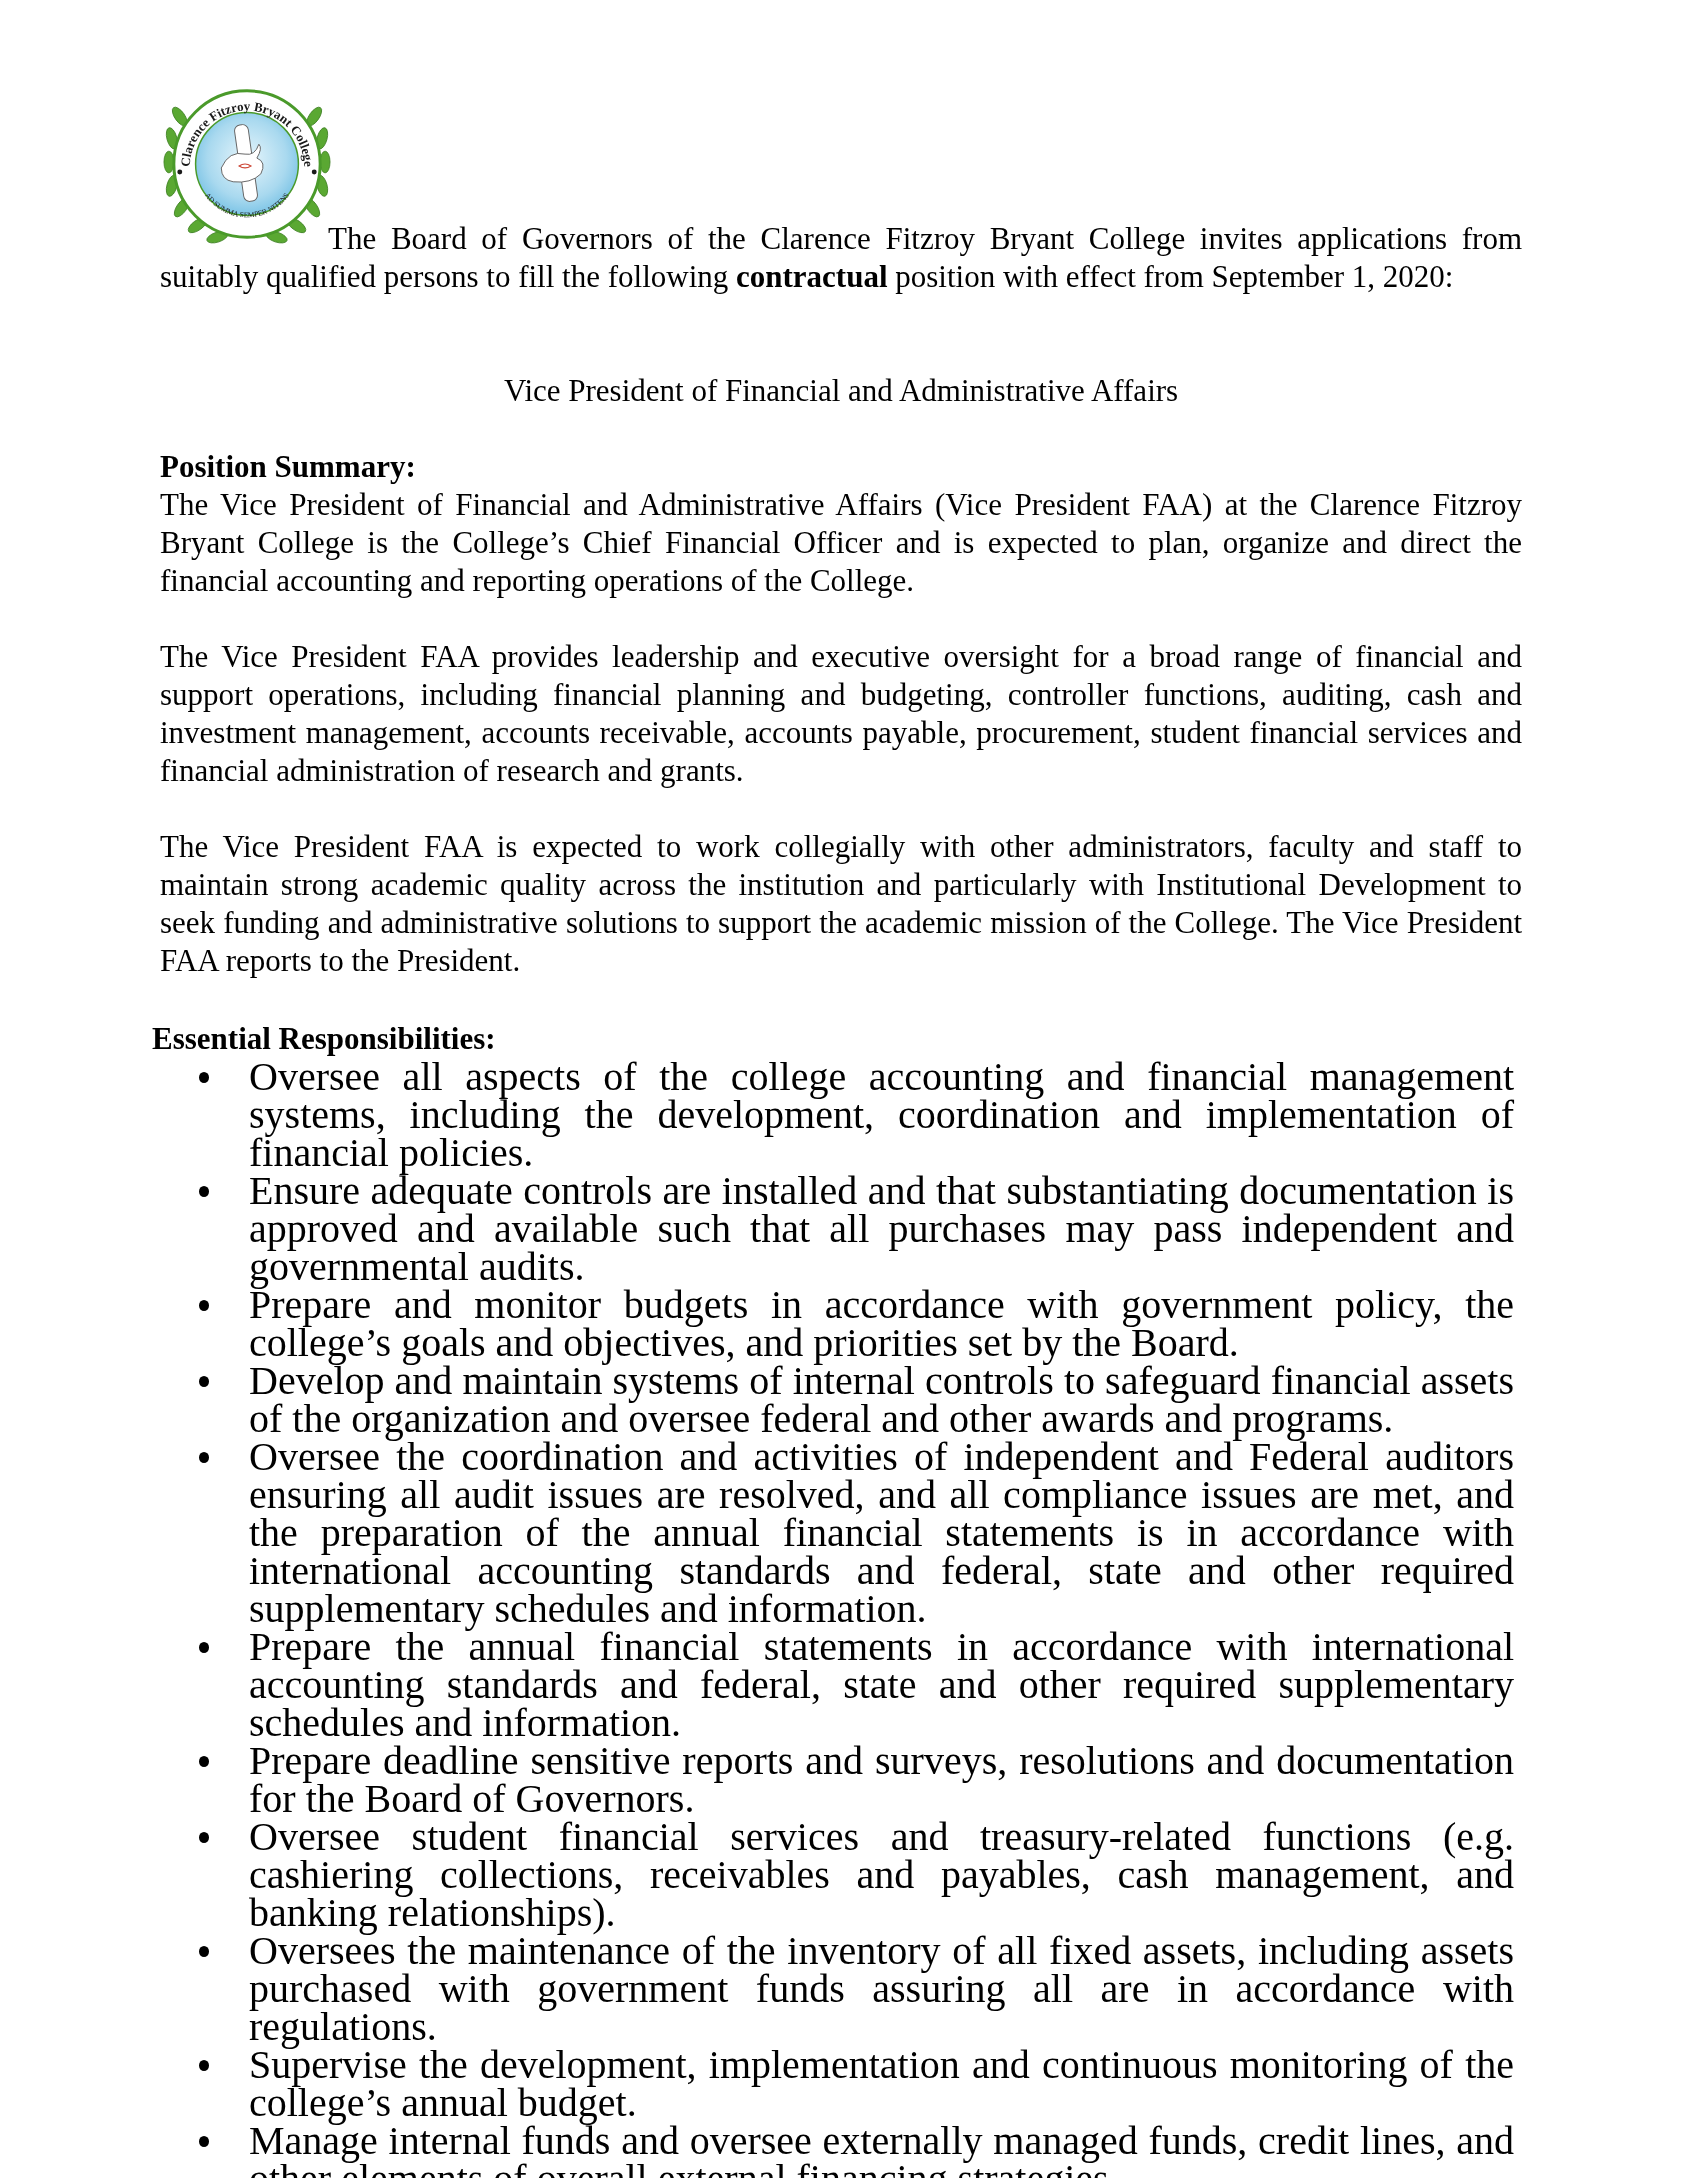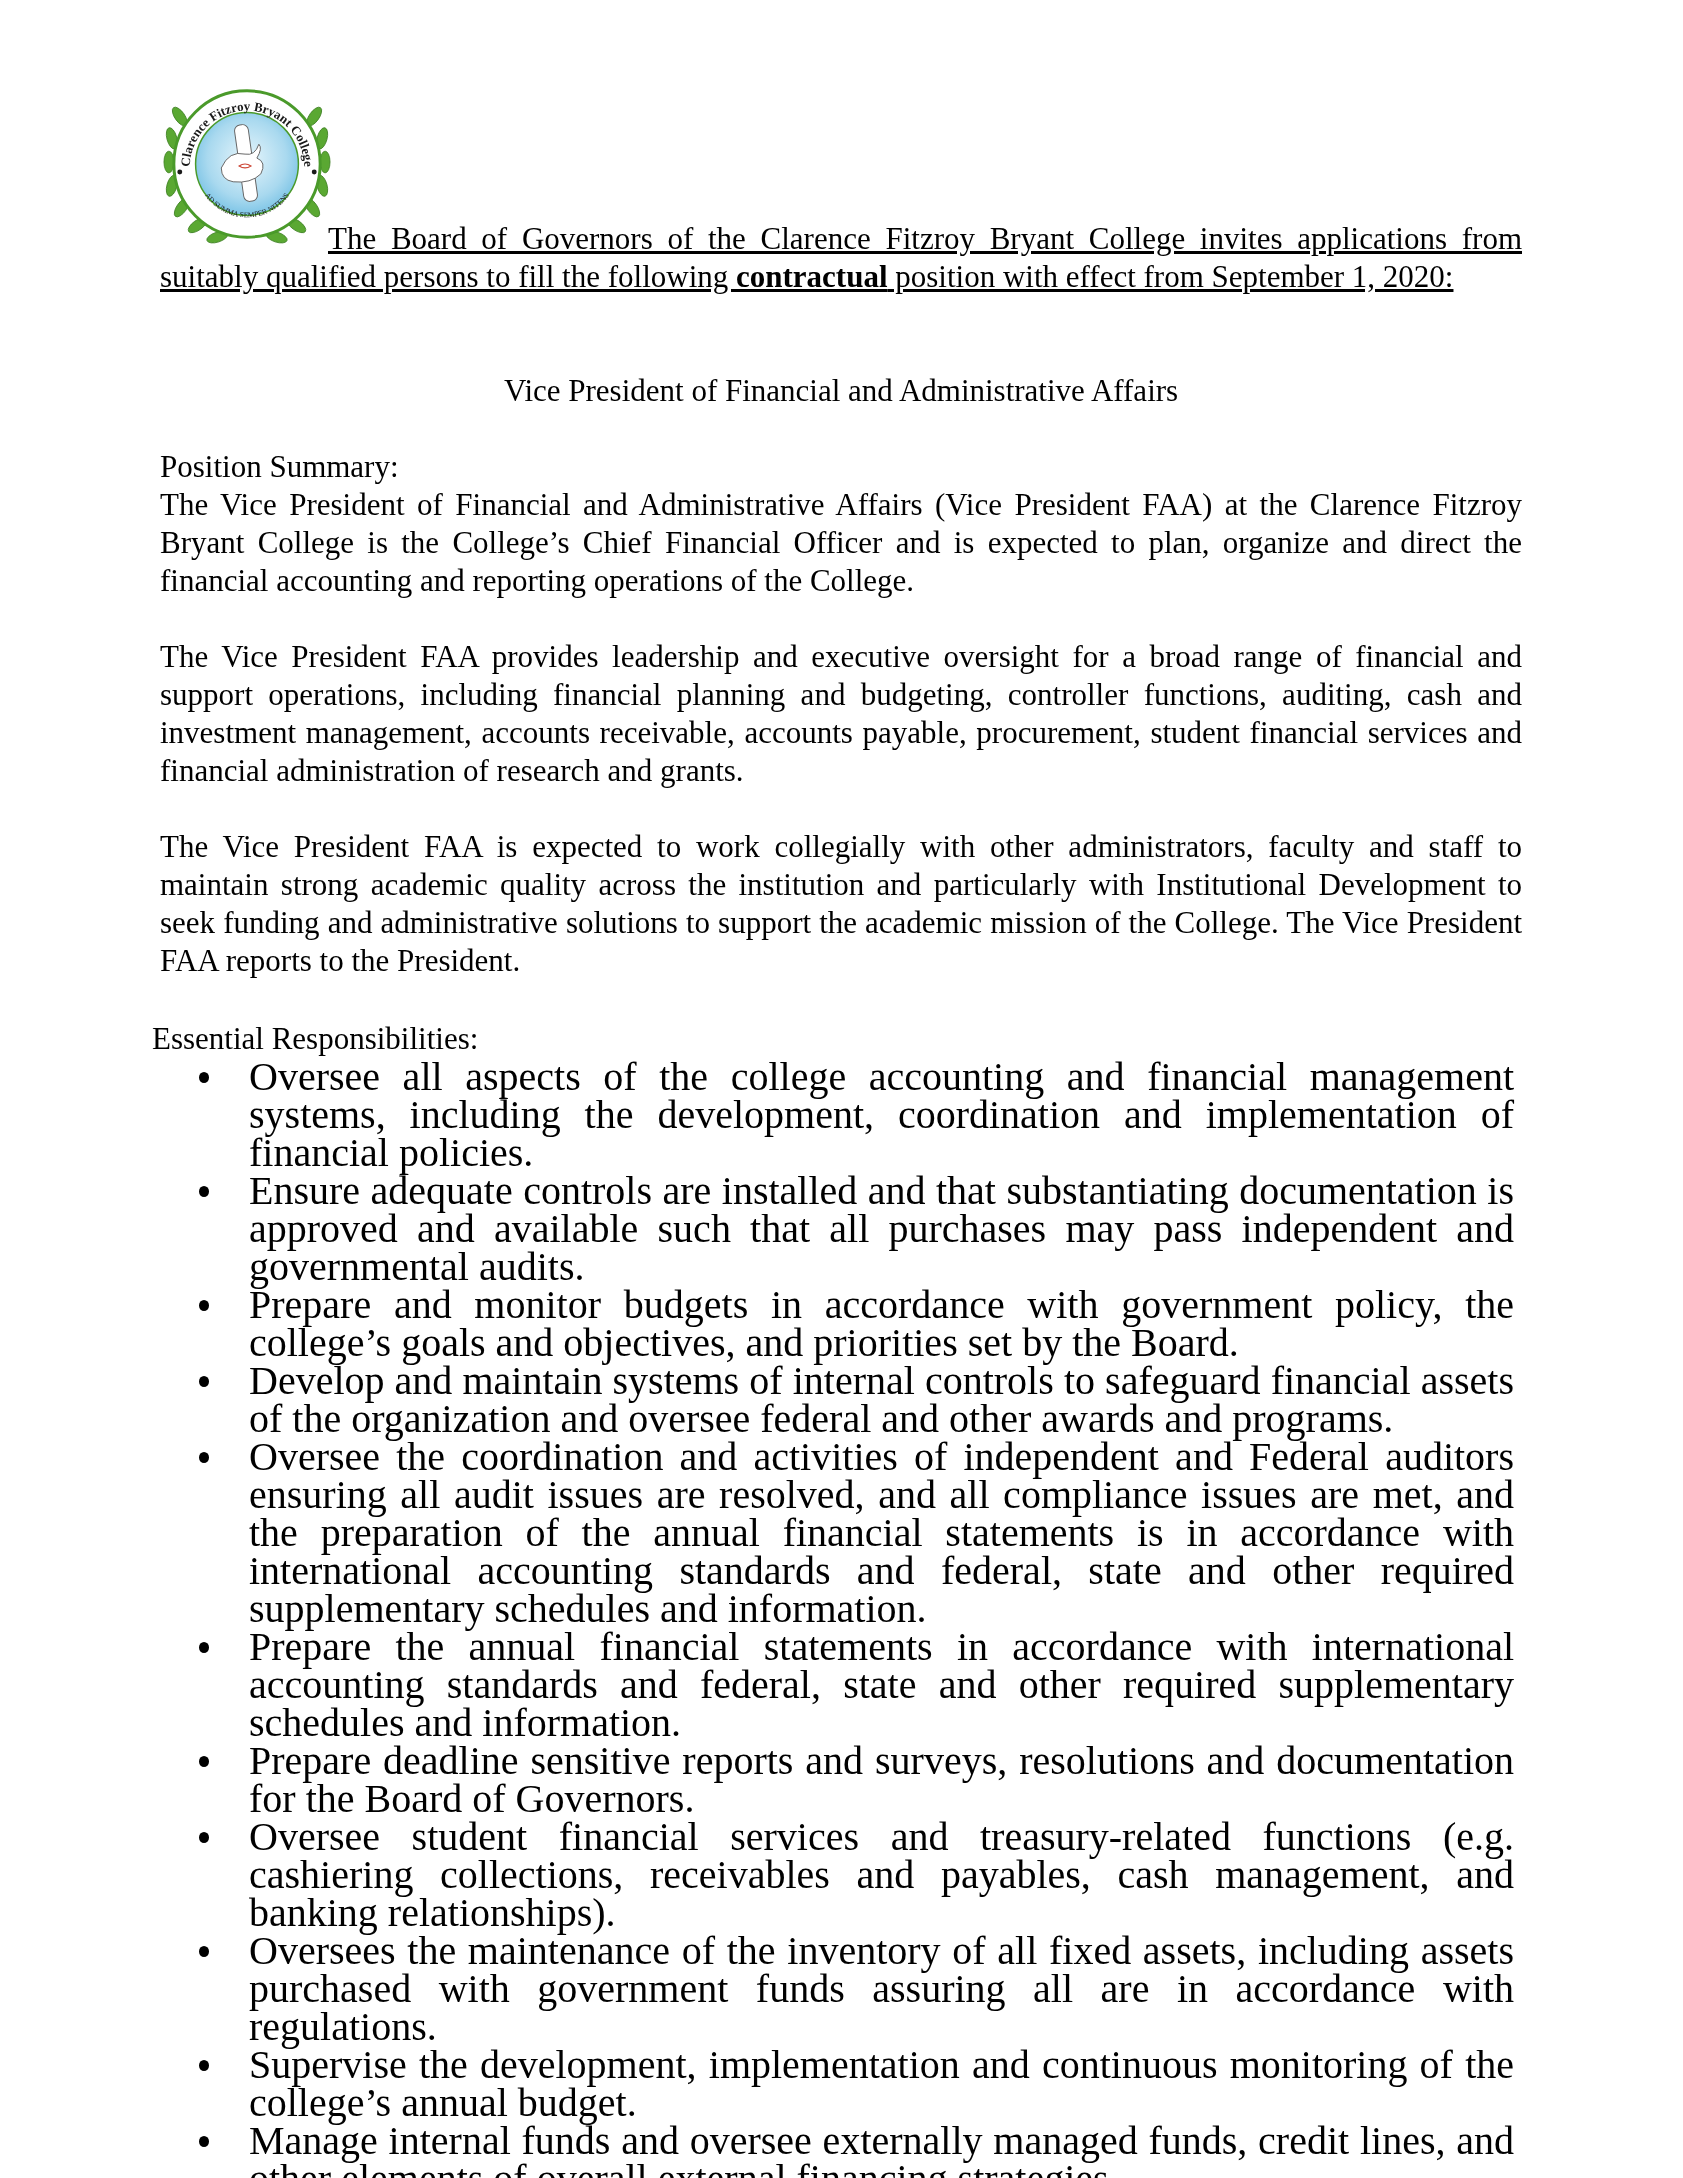--- a/index.html
+++ b/index.html
@@ -27,35 +27,34 @@
     top: 77px;
     width: 174px;
     height: 174px;
   }
   .intro {
     position: absolute;
     left: 160px;
     top: 220px;
     width: 1362px;
     text-indent: 168px;
-    text-decoration: underline;
   }
   .title {
     position: absolute;
     left: 160px;
     top: 372px;
     width: 1362px;
     text-align: center;
     font-weight: normal;
     font-size: 31px;
     line-height: 38px;
     margin: 0;
   }
   .section-heading {
-    font-weight: normal;
+    font-weight: bold;
     font-size: 31px;
     line-height: 38px;
     margin: 0;
   }
   .summary-block {
     position: absolute;
     left: 160px;
     top: 448px;
     width: 1362px;
   }

